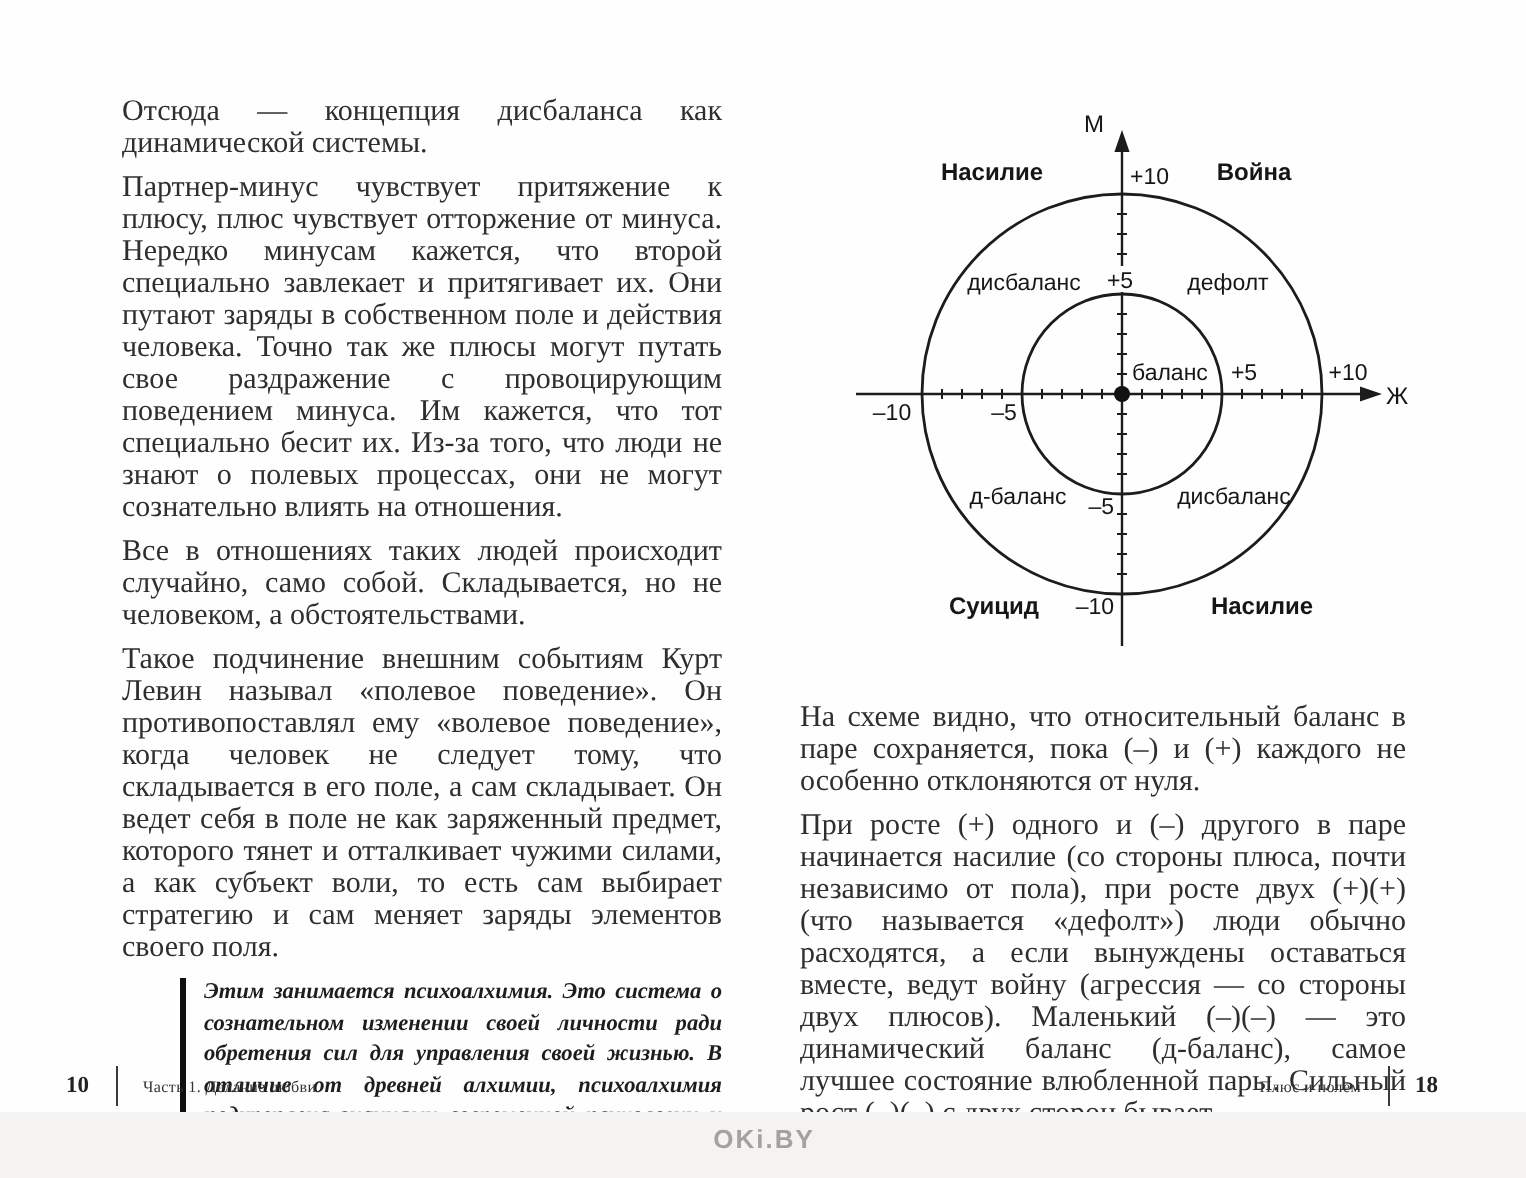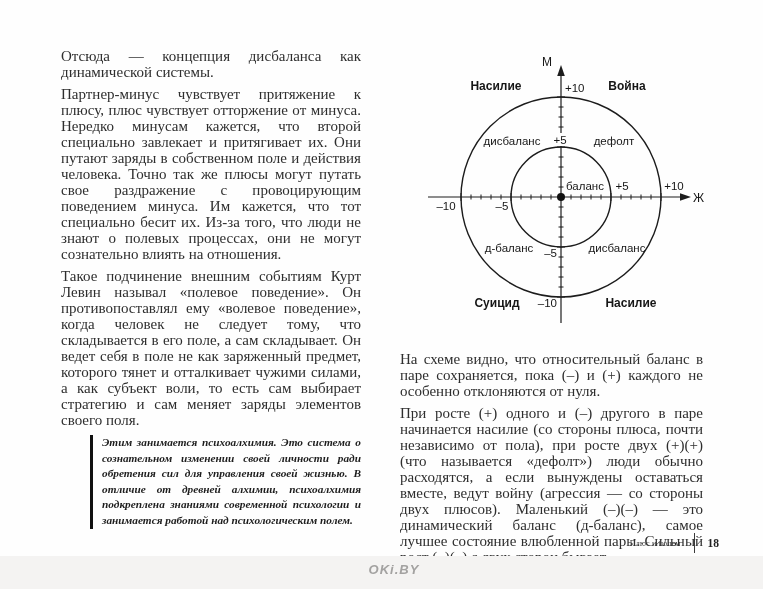--- a/index.html
+++ b/index.html
@@ -4,23 +4,23 @@
 <style>
   * { margin:0; padding:0; box-sizing:border-box; }
   html,body { width:763px; height:589px; background:#ffffff; overflow:hidden; }
   .stage {
     position:relative; width:763px; height:589px;
     background:#fefefe; color:#2d2d2d;
     font-family:"Liberation Serif", serif;
   }
   .bottom-band { position:absolute; left:0; top:556px; width:763px; height:33px; background:#f4f3f2; }
   .watermark {
-    position:absolute; left:344px; top:562px; width:100px; text-align:center;
+    position:absolute; left:332px; top:562px; width:100px; text-align:center;
     font-family:"Liberation Sans", sans-serif; font-size:13px; letter-spacing:1px;
-    color:#a3a2a1; font-weight:bold;font-style:italic;
+    color:#a3a2a1; font-weight:bold;
   }
 
   
   .left-col  { position:absolute; left:61px;  top:48px;  width:300px; }
   .right-col { position:absolute; left:400px; top:351px; width:303px; }
   p.book {
     font-size:15px; line-height:16px; text-align:justify;
     margin-bottom:6px; color:#2e2e2e;
   }
   blockquote.quote {
@@ -55,24 +55,30 @@
   text.dlab.axl { font-size:12px; font-weight:500; }
 </style>
 </head>
 <body>
 
 <div class="stage">
 
   <div class="left-col">
     <p class="book">Отсюда — концепция дисбаланса как динамической системы.</p>
     <p class="book">Партнер-минус чувствует притяжение к плюсу, плюс чувствует отторжение от минуса. Нередко минусам кажется, что второй специально завлекает и притягивает их. Они путают заряды в собственном поле и действия человека. Точно так же плюсы могут путать свое раздражение с провоцирующим поведением минуса. Им кажется, что тот специально бесит их. Из-за того, что люди не знают о полевых процессах, они не могут сознательно влиять на отношения.</p>
+    <p class="book">Все в отношениях таких людей происходит случайно, само собой. Складывается, но не человеком, а обстоятельствами.</p>
     <p class="book">Такое подчинение внешним событиям Курт Левин называл «полевое поведение». Он противопоставлял ему «волевое поведение», когда человек не следует тому, что складывается в его поле, а сам складывает. Он ведет себя в поле не как заряженный предмет, которого тянет и отталкивает чужими силами, а как субъект воли, то есть сам выбирает стратегию и сам меняет заряды элементов своего поля.</p>
     <blockquote class="quote">Этим занимается психоалхимия. Это система о сознательном изменении своей личности ради обретения сил для управления своей жизнью. В отличие от древней алхимии, психоалхимия подкреплена знаниями современной психологии и занимается работой над психологическим полем.</blockquote>
   </div>
 
+  <div class="footer footer-left">
+    <span class="pagenum">10</span>
+    <span class="frule"></span>
+    <span class="section">Часть 1. Делание любви</span>
+  </div>
 
   <svg class="figure-svg" viewBox="408 50 300 310">
 
     <circle class="ring" cx="561" cy="197" r="100"></circle>
     <circle class="ring" cx="561" cy="197" r="50"></circle>
 
     <line class="ax" x1="428" y1="197" x2="682" y2="197"></line>
     <line class="ax" x1="561" y1="74" x2="561" y2="323"></line>
     <polygon class="arrow" points="561,65 557.2,76 564.8,76"></polygon>
     <polygon class="arrow" points="691,197 680,193.2 680,200.8"></polygon>

